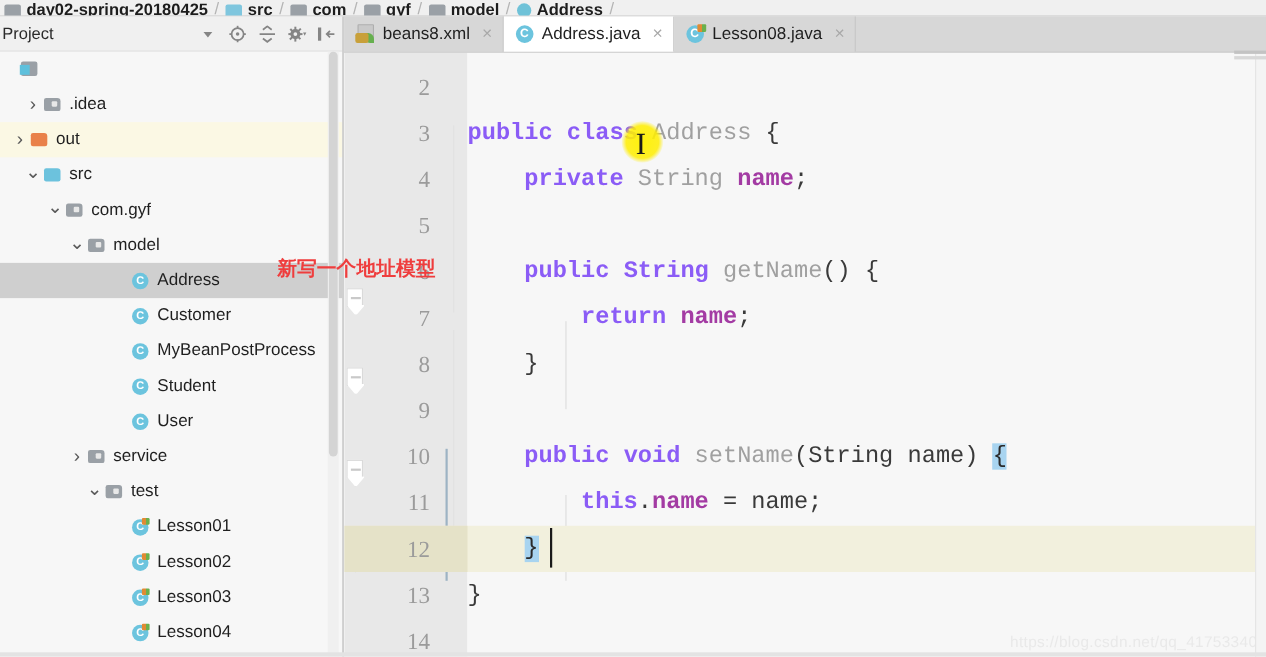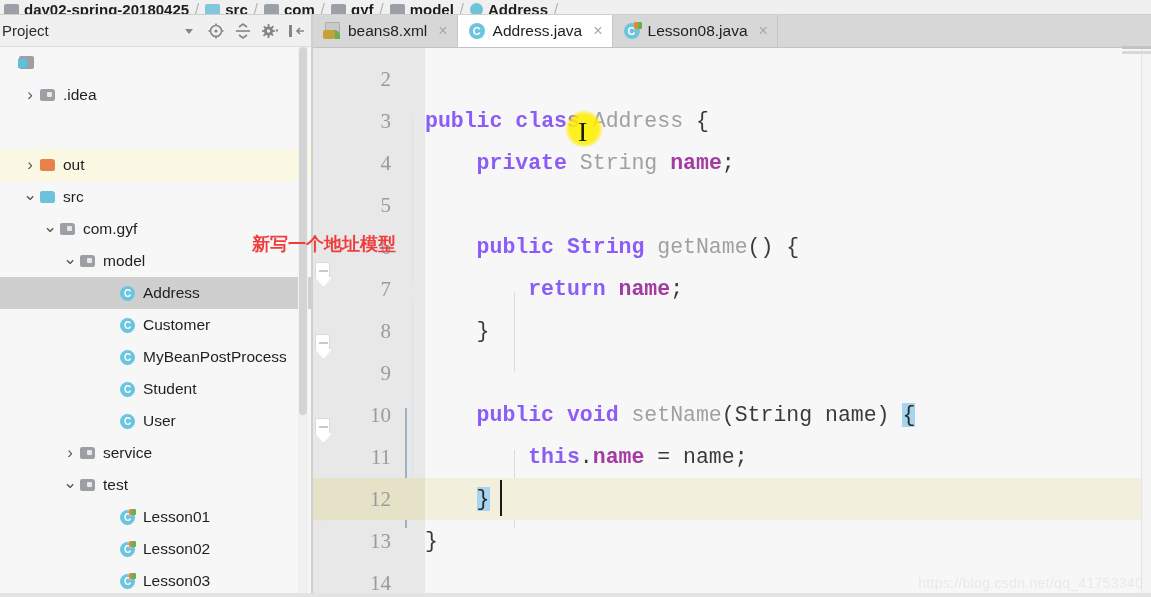--- a/index.html
+++ b/index.html
@@ -362,21 +362,21 @@
   <div class="tree" id="tree">
       <div class="row" style="padding-left: 2px;">
         <span class="arrow"></span>
         <span class="ico proj"></span>
       </div>
       <div class="row" style="padding-left: 22px;">
         <span class="arrow closed"></span>
         <span class="ico fgray"></span>
         <span class="nm">.idea</span>
       </div>
-      <div class="row hl-yellow" style="padding-left: 22px; margin-top: 38px;">
+      <div class="row hl-yellow" style="padding-left: 10px;">
         <span class="arrow closed"></span>
         <span class="ico forange"></span>
         <span class="nm">out</span>
       </div>
       <div class="row" style="padding-left: 22px;">
         <span class="arrow open"></span>
         <span class="ico fblue"></span>
         <span class="nm">src</span>
       </div>
       <div class="row" style="padding-left: 42px;">
@@ -422,21 +422,21 @@
         <span class="ico cls">
           <span class="letter">C</span>
         </span>
         <span class="nm">User</span>
       </div>
       <div class="row" style="padding-left: 62px;">
         <span class="arrow closed"></span>
         <span class="ico fgray"></span>
         <span class="nm">service</span>
       </div>
-      <div class="row" style="padding-left: 62px;">
+      <div class="row" style="padding-left: 78px;">
         <span class="arrow open"></span>
         <span class="ico fgray"></span>
         <span class="nm">test</span>
       </div>
       <div class="row" style="padding-left: 102px;">
         <span class="arrow"></span>
         <span class="ico cls test">
           <span class="letter">C</span>
         </span>
         <span class="nm">Lesson01</span>

